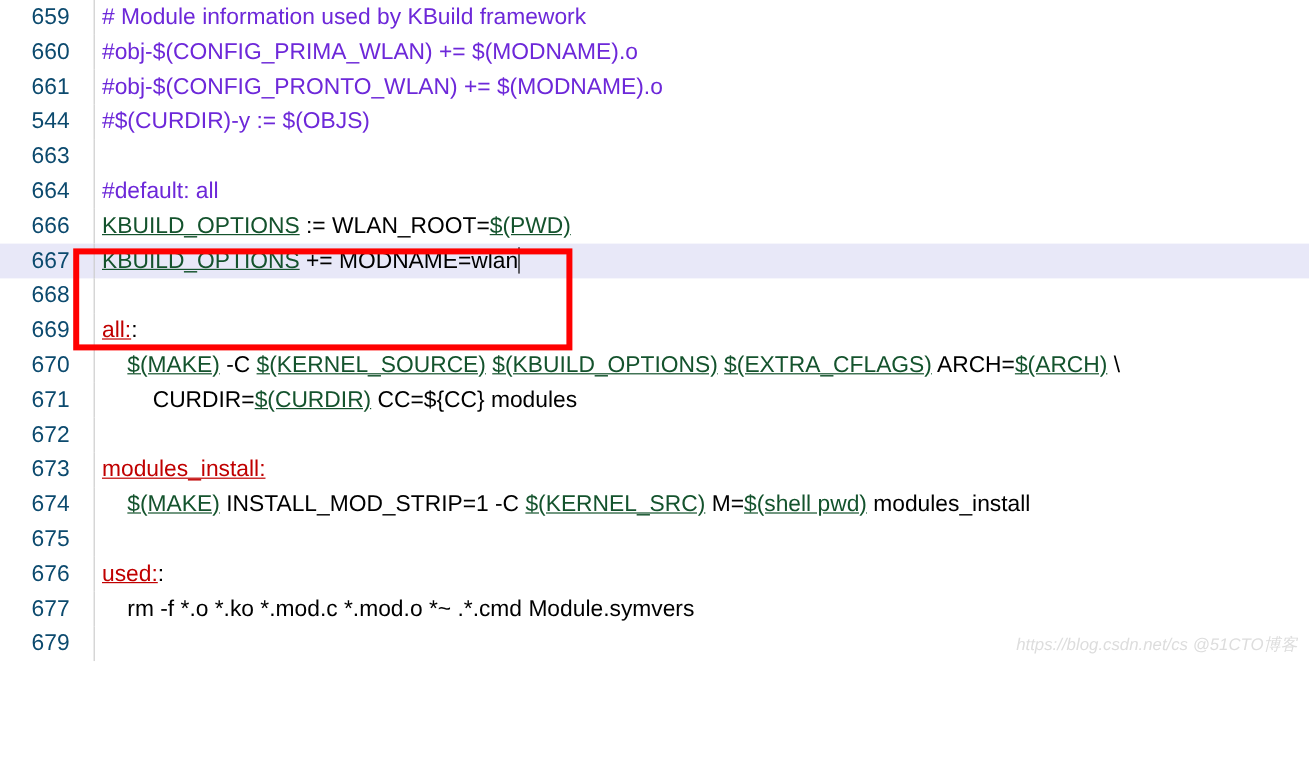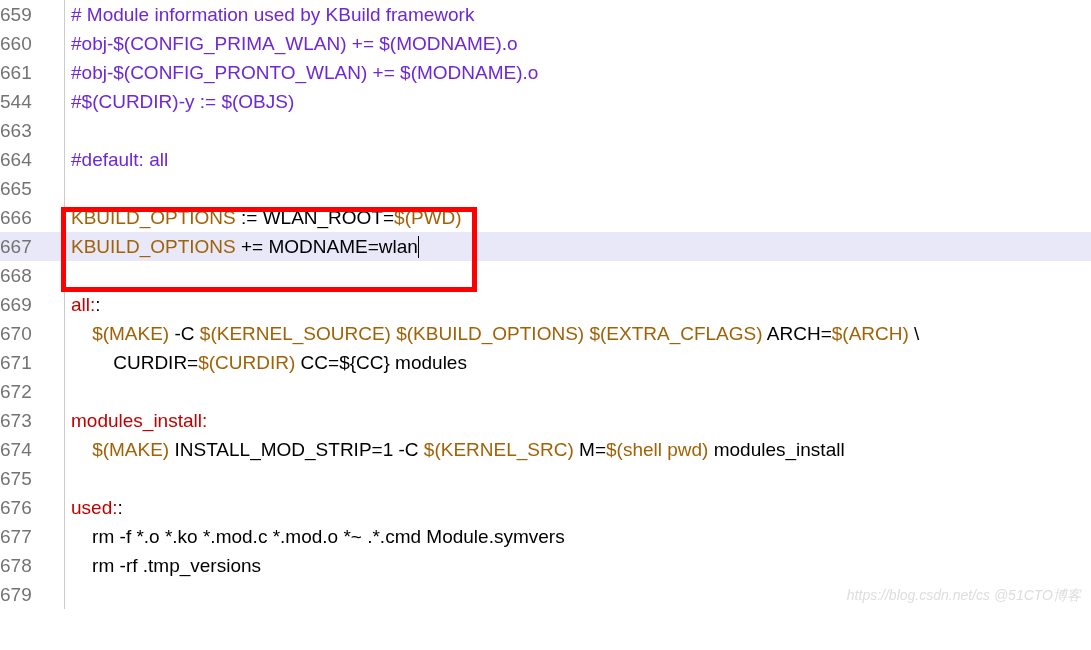--- a/index.html
+++ b/index.html
@@ -18,35 +18,35 @@
   }
   .line {
     display: flex;
     align-items: stretch;
     height: 29px;
     line-height: 29px;
   }
   .gutter {
     width: 58px;
     min-width: 58px;
-    text-align: left;
-    color: #737373;
-    padding-right: 6px;
+    text-align: right;
+    color: #0c4a6e;
+    padding-right: 20px;
     border-right: 1px solid #cccccc;
     margin-right: 6px;
     font-variant-numeric: tabular-nums;
   }
   .code {
     white-space: pre;
     flex: 1;
   }
   .active { background: #e8e8f8; }
   .c-green   { color: #6d28d9; }
-  .c-blue    { color: #a16207; }
-  .c-red     { color: #c00000; }
+  .c-blue    { color: #14532d; text-decoration: underline; }
+  .c-red     { color: #c00000; text-decoration: underline; }
   .c-black   { color: #000000; }
   .highlight-box {
     position: absolute;
     left: 61px;
     top: 207px;
     width: 406px;
     height: 75px;
     border: 5px solid #ff0000;
     pointer-events: none;
   }
@@ -91,24 +91,20 @@
     </div>
     <div class="line">
       <div class="gutter">663</div>
       <div class="code"></div>
     </div>
     <div class="line">
       <div class="gutter">664</div>
       <div class="code"><span class="c-green">#default: all</span></div>
     </div>
     <div class="line">
-      <div class="gutter">665</div>
-      <div class="code"></div>
-    </div>
-    <div class="line">
       <div class="gutter">666</div>
       <div class="code"><span class="c-blue">KBUILD_OPTIONS</span><span class="c-black"> := WLAN_ROOT=</span><span class="c-blue">$(PWD)</span></div>
     </div>
     <div class="line active">
       <div class="gutter">667</div>
       <div class="code"><span class="c-blue">KBUILD_OPTIONS</span><span class="c-black"> += MODNAME=wlan</span><span class="cursor"></span></div>
     </div>
     <div class="line">
       <div class="gutter">668</div>
       <div class="code"></div>
@@ -143,22 +139,18 @@
     </div>
     <div class="line">
       <div class="gutter">676</div>
       <div class="code"><span class="c-red">used:</span><span class="c-black">:</span></div>
     </div>
     <div class="line">
       <div class="gutter">677</div>
       <div class="code"><span class="c-black">    rm -f *.o *.ko *.mod.c *.mod.o *~ .*.cmd Module.symvers</span></div>
     </div>
     <div class="line">
-      <div class="gutter">678</div>
-      <div class="code"><span class="c-black">    rm -rf .tmp_versions</span></div>
-    </div>
-    <div class="line">
       <div class="gutter">679</div>
       <div class="code"></div>
     </div>
   </div>
 <div class="highlight-box"></div>
 <div class="watermark">https://blog.csdn.net/cs   @51CTO博客</div>
 
 </body></html>

